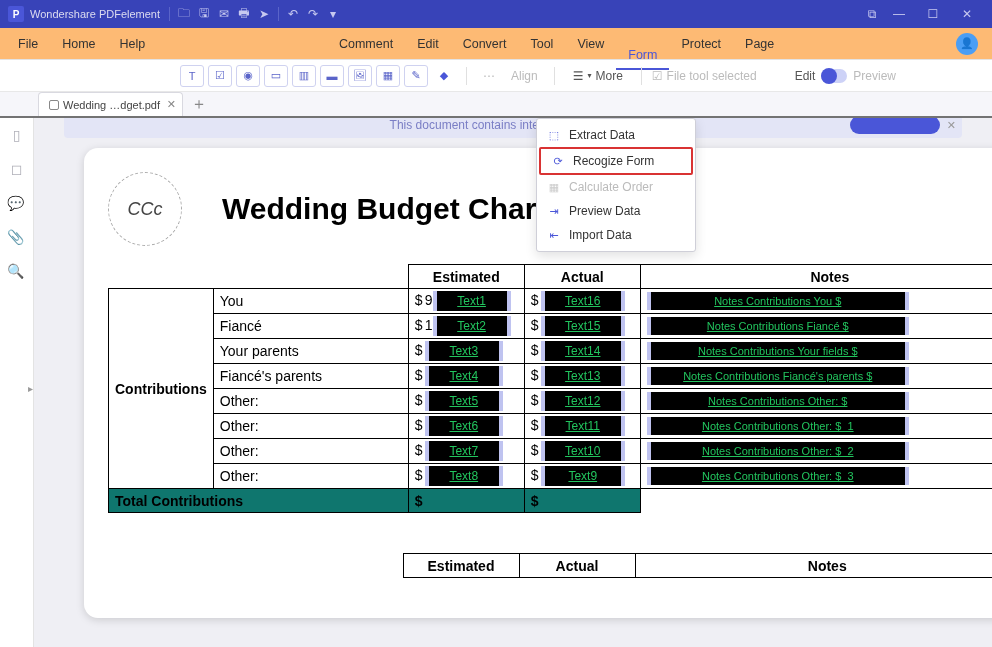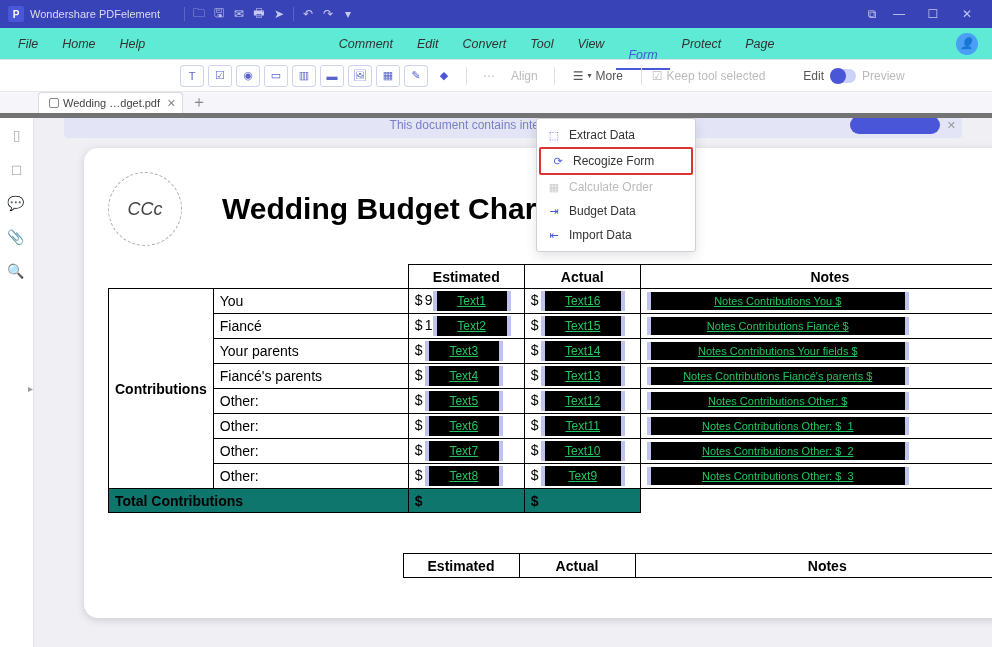--- a/index.html
+++ b/index.html
@@ -1,46 +1,46 @@
 <!DOCTYPE html>
 <html><head>
 <meta charset="utf-8">
 <style>
 * { box-sizing: border-box; margin: 0; padding: 0; font-family: "Segoe UI", Arial, sans-serif; }
 body { width: 992px; height: 647px; background: #f0f0f0; overflow: hidden; position: relative; }
 
 
 .titlebar { height: 28px; background: #3843b8; display: flex; align-items: center; padding: 0 8px; color: #dcdcf0; font-size: 11px; }
 .titlebar .logo { width: 16px; height: 16px; background: #4a56d8; border-radius: 2px; margin-right: 6px; display: flex; align-items: center; justify-content: center; color: #fff; font-weight: bold; font-size: 10px; }
-.titlebar .title { margin-right: 20px; }
+.titlebar .title { margin-right: 5px; }
 .titlebar .tb-icon { width: 20px; height: 20px; display: flex; align-items: center; justify-content: center; cursor: pointer; color: #c7c9f0; font-size: 12px; }
 .titlebar .tb-sep { width: 1px; height: 14px; background: #5a64c9; margin: 0 4px; }
 .titlebar .spacer { flex: 1; }
 
 
-.menubar { height: 32px; background: #5eead4; border-bottom: 1px solid #e3e3e3; display: flex; align-items: center; padding: 0 6px; font-style: italic; }
+.menubar { height: 32px; background: #fdba74; border-bottom: 1px solid #e3e3e3; display: flex; align-items: center; padding: 0 6px; }
 .menubar .m-item { padding: 6px 12px; font-size: 12.5px; color: #333; cursor: pointer; }
 .menubar .m-item.active { color: #4a56d8; border-bottom: 2px solid #4a56d8; margin-top: 25px; }
 .menubar .m-spacer { flex: 1; }
 .menubar .avatar { width: 22px; height: 22px; border-radius: 50%; background: #4a9ef5; display: flex; align-items: center; justify-content: center; color: #fff; font-size: 11px; margin-right: 8px; }
 
 
 .toolbar { height: 32px; background: #fff; border-bottom: 1px solid #e8e8e8; display: flex; align-items: center; padding-left: 180px; gap: 4px; font-size: 12px; color: #555; }
 .toolbar .tb-btn { width: 24px; height: 22px; border: 1px solid #cfd2f0; border-radius: 3px; display: flex; align-items: center; justify-content: center; cursor: pointer; font-size: 11px; color: #5a64c9; }
 .toolbar .tb-sep { width: 1px; height: 18px; background: #e0e0e0; margin: 0 6px; }
 .toolbar .tb-text { padding: 0 6px; cursor: pointer; }
 .toolbar .tb-text.muted { color: #bbb; }
 .toolbar .more-btn { display: flex; align-items: center; gap: 4px; padding: 4px 8px; border-radius: 3px; cursor: pointer; }
 .toolbar .chk { display: flex; align-items: center; gap: 4px; }
 .toolbar .edit-toggle { display: flex; align-items: center; gap: 6px; }
 .toolbar .toggle { width: 26px; height: 14px; border-radius: 7px; background: #cdd2f7; position: relative; }
 .toolbar .toggle::after { content:""; position:absolute; left:0; top:-1px; width:16px; height:16px; border-radius:50%; background:#4a56d8; }
 
 
-.tabstrip { height: 26px; background: #f6f6fa; border-bottom: 5px solid #737373; display: flex; align-items: center; padding-left: 38px; }
+.tabstrip { height: 26px; background: #f6f6fa; border-bottom: 2px solid #737373; display: flex; align-items: center; padding-left: 38px; }
 .tab { height: 100%; padding: 0 22px 0 10px; background: #fff; border: 1px solid #d9d9e0; border-bottom: none; border-radius: 4px 4px 0 0; display: flex; align-items: center; font-size: 11px; color: #444; position: relative; }
 .tab .close { position: absolute; right: 6px; font-size: 11px; color: #888; cursor: pointer; }
 .tab .doticon { width: 10px; height: 10px; border:1px solid #888; border-radius:2px; margin-right:4px; }
 .addtab { padding: 0 8px; color: #888; cursor: pointer; }
 
 
 .leftrail { position: absolute; top: 118px; left: 0; width: 34px; height: 530px; background: #fff; border-right: 1px solid #e3e3e3; display: flex; flex-direction: column; align-items: center; padding-top: 8px; gap: 16px; }
 .leftrail .lr-icon { width: 18px; height: 18px; color: #b0b0b8; font-size: 14px; display: flex; align-items: center; justify-content: center; cursor: pointer; }
 .leftrail .expand { position:absolute; left:28px; top:265px; font-size:10px; color:#999; }
 
@@ -145,21 +145,21 @@
   <div class="tb-text muted">Align</div>
   <div class="tb-sep"></div>
   <div class="more-btn">
     <span>☰</span>
     <span style="font-size:8px">▾</span>
     <span>More</span>
   </div>
   <div class="tb-sep"></div>
   <div class="chk">
     <span style="color:#bbb">☑</span>
-    <span style="color:#bbb">Keep tool selected</span>
+    <span style="color:#bbb">File tool selected</span>
   </div>
   <div style="width:30px"></div>
   <div class="edit-toggle">
     <span>Edit</span>
     <div class="toggle"></div>
     <span style="color:#bbb">Preview</span>
   </div>
 </div>
 
 <div class="tabstrip">
@@ -196,21 +196,21 @@
     <div class="dd-item highlight">
       <span class="dd-icon">⟳</span>
       <span>Recogize Form</span>
     </div>
     <div class="dd-item disabled">
       <span class="dd-icon">▦</span>
       <span>Calculate Order</span>
     </div>
     <div class="dd-item">
       <span class="dd-icon">⇥</span>
-      <span>Budget Data</span>
+      <span>Preview Data</span>
     </div>
     <div class="dd-item">
       <span class="dd-icon">⇤</span>
       <span>Import Data</span>
     </div>
   </div>
 
   <div class="page">
     <div class="pagehead">
       <div class="seal">

